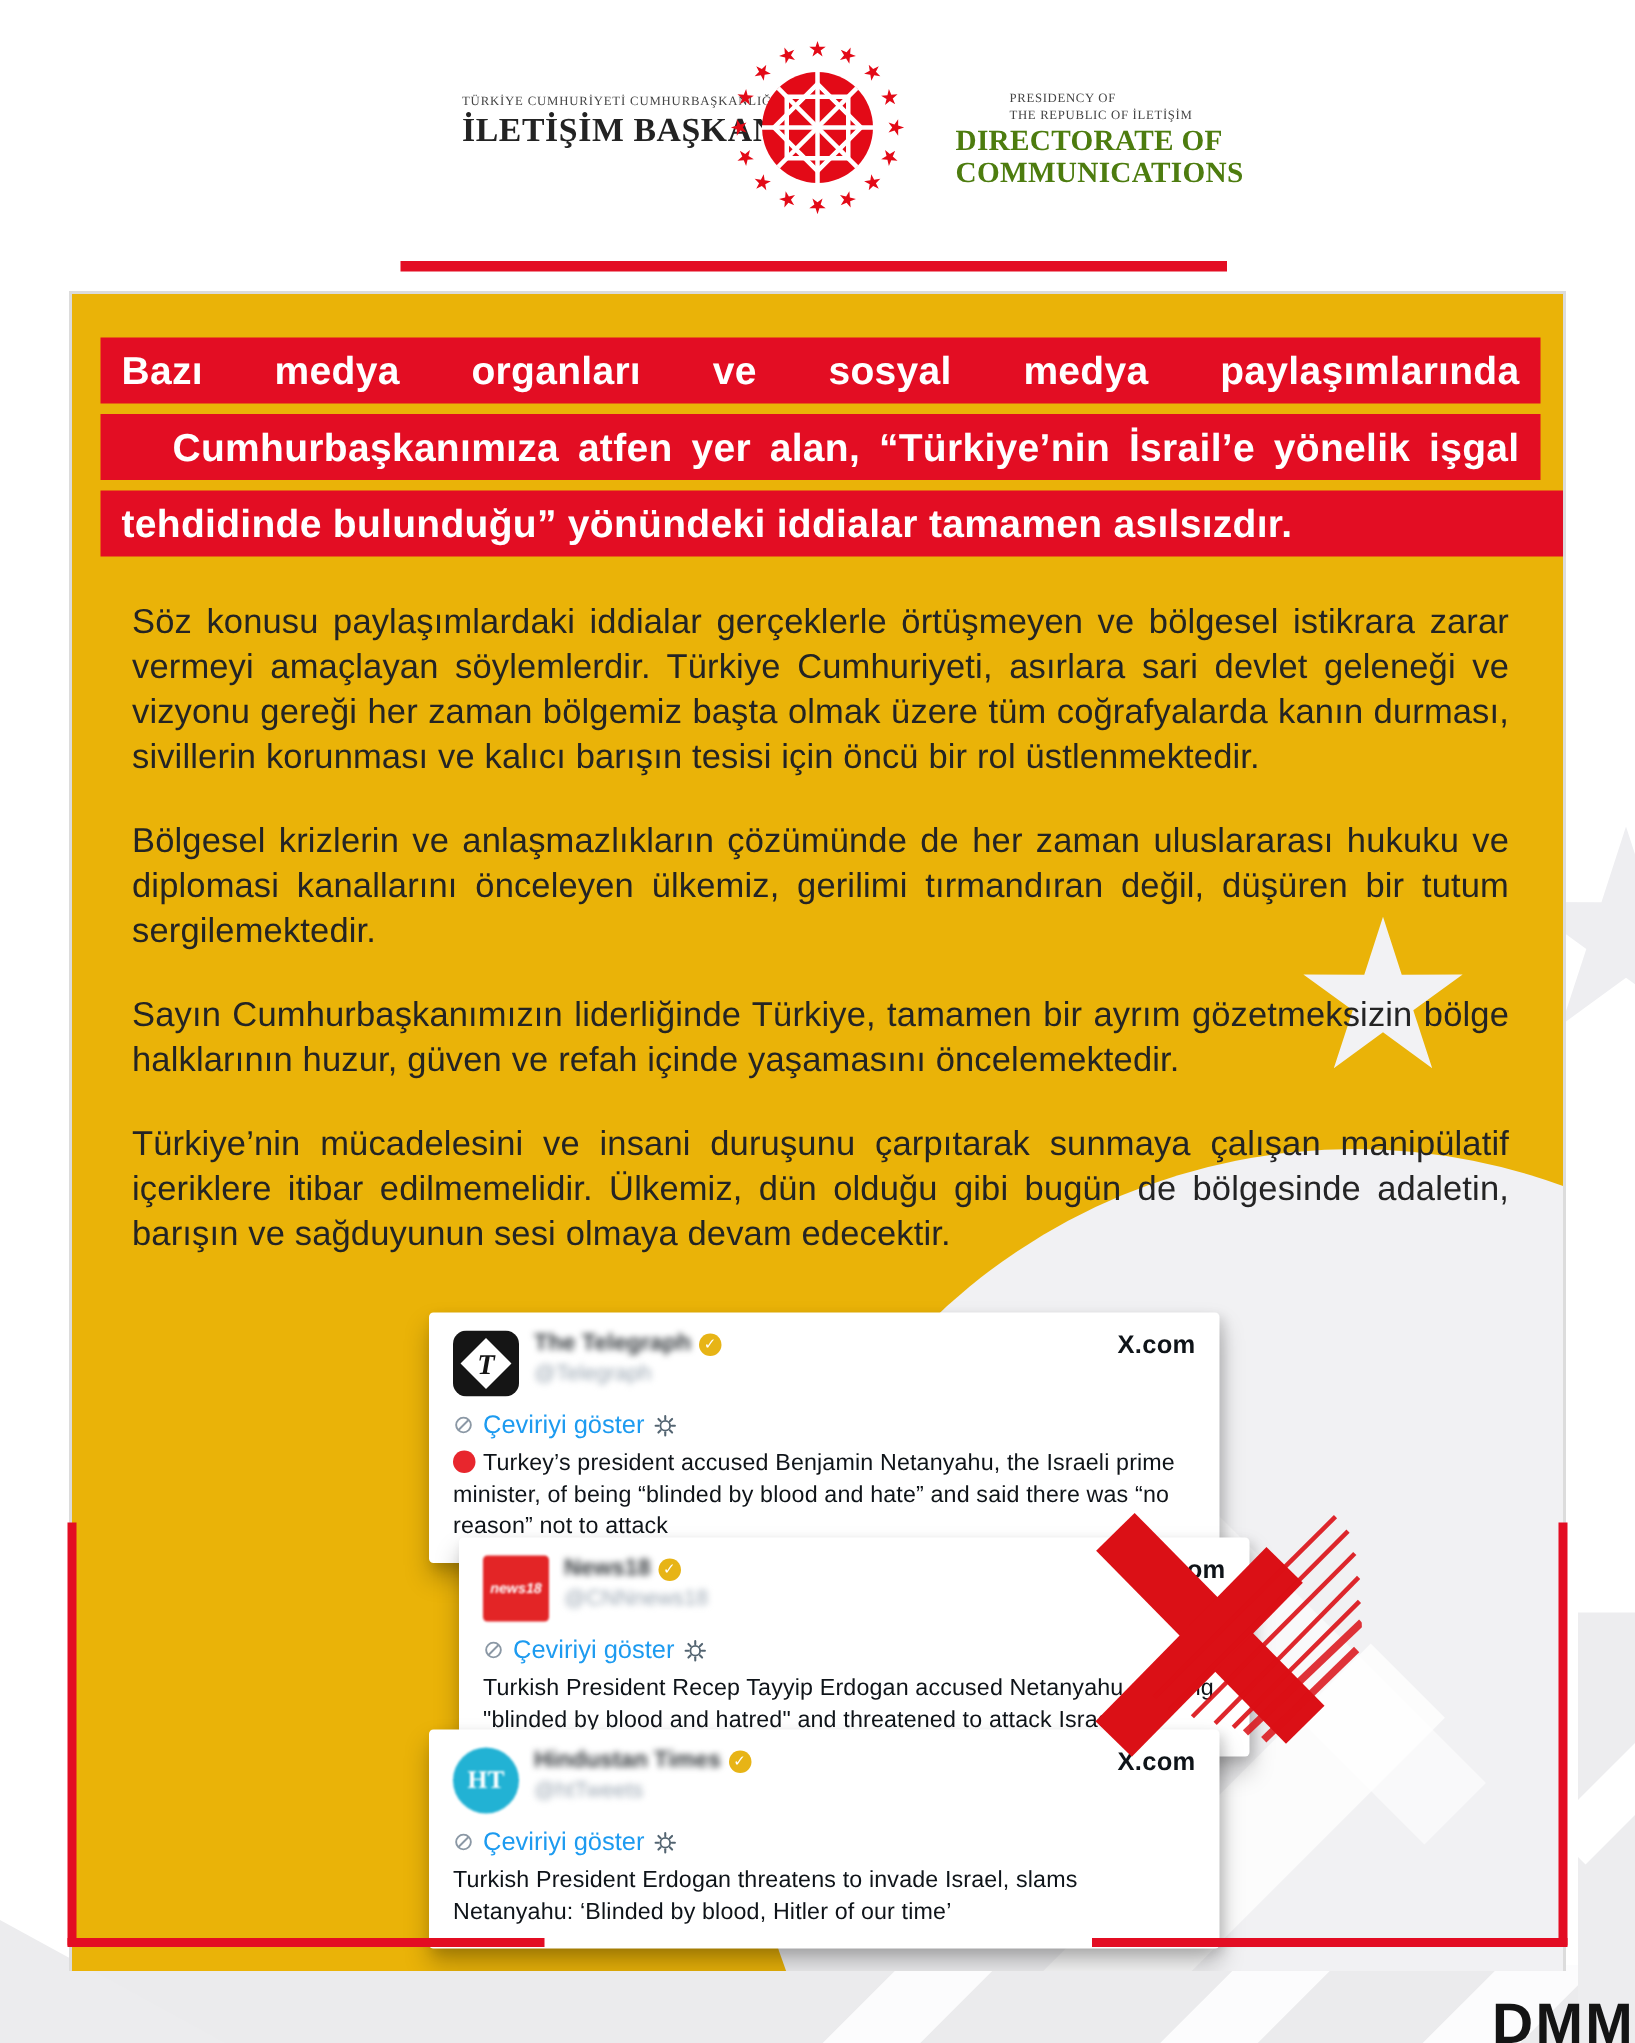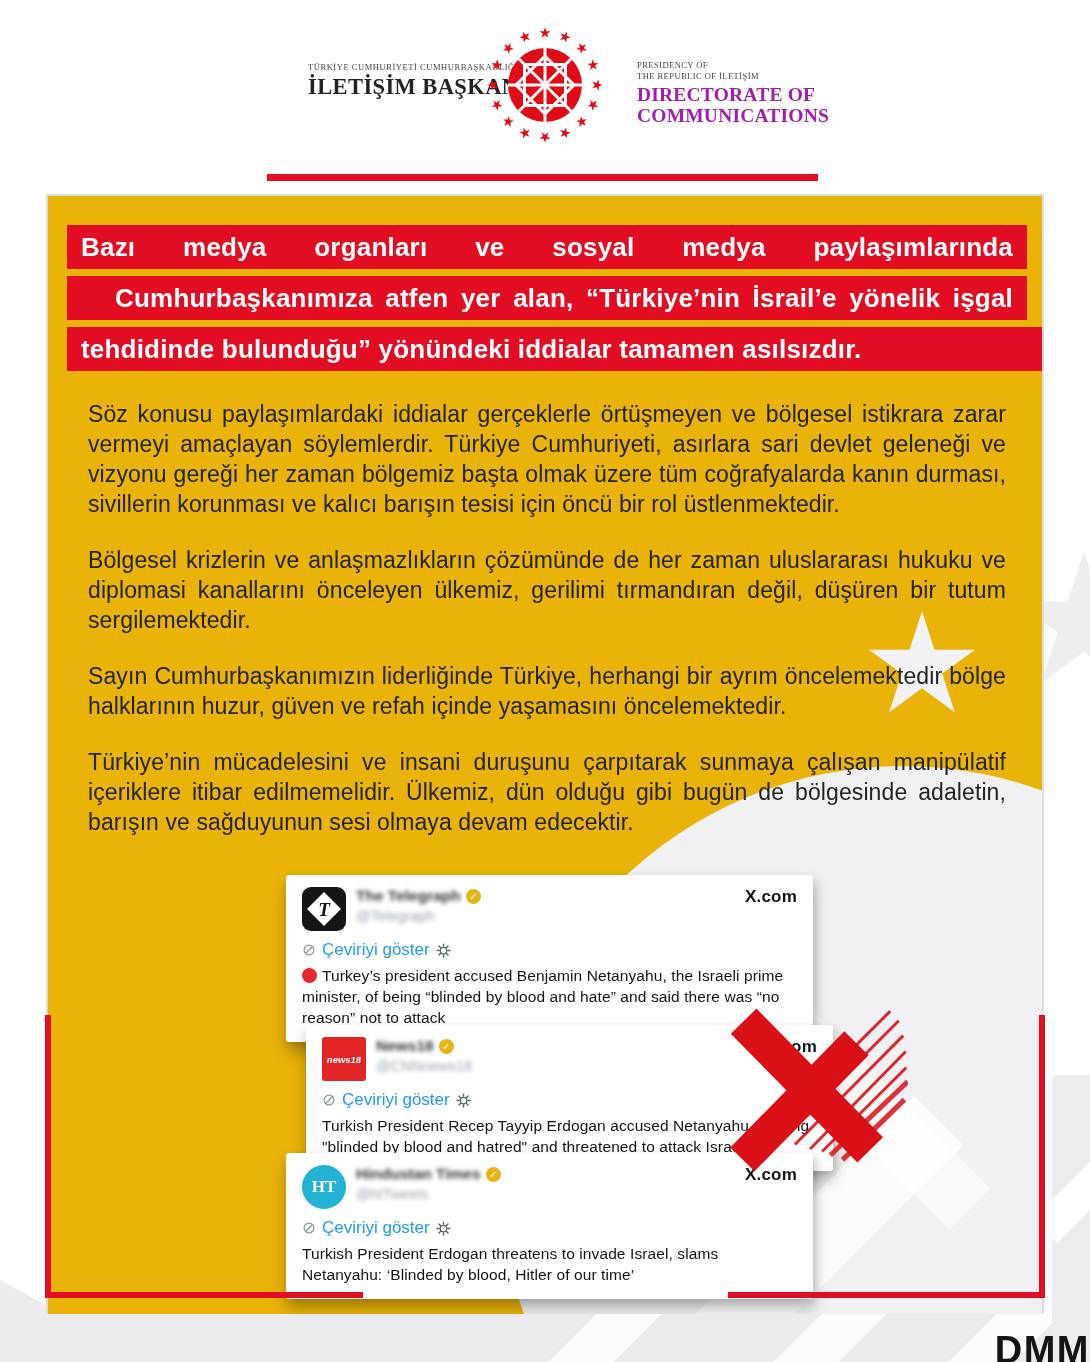--- a/index.html
+++ b/index.html
@@ -13,22 +13,22 @@
   .wedge-left{left:0;top:1280px;width:150px;height:82px;background:#ececee;
               clip-path:polygon(0 100%,100% 100%,0 0);}
   .strip-right{left:1052px;top:1075px;width:38px;height:287px;background:#ededef;}
   .strip-right-cut{left:1026px;top:1168px;width:130px;height:34px;background:#fff;transform:rotate(-45deg);}
 
   
   .logo-left{position:absolute;left:308px;top:62px;color:#3a3a3a;}
   .logo-left .small{font-family:"Liberation Serif",serif;font-size:8.5px;letter-spacing:.55px;color:#444;}
   .logo-left .large{font-family:"Liberation Serif",serif;font-size:22.5px;font-weight:bold;color:#232323;margin-top:2px;letter-spacing:.4px;}
   .logo-right{position:absolute;left:637px;top:60px;}
-  .logo-right .small{font-family:"Liberation Serif",serif;font-size:8.5px;letter-spacing:.45px;color:#444;line-height:10.5px;}
-  .logo-right .large{font-family:"Liberation Serif",serif;font-size:19.5px;font-weight:bold;color:#a21caf;line-height:21px;letter-spacing:.2px;margin-top:3px;}
+  .logo-right .small{font-family:"Liberation Serif",serif;font-size:8.5px;letter-spacing:.45px;color:#444;line-height:10.5px;margin-left:36px;}
+  .logo-right .large{font-family:"Liberation Serif",serif;font-size:19.5px;font-weight:bold;color:#4d7c0f;line-height:21px;letter-spacing:.2px;margin-top:3px;}
   .emblem{position:absolute;left:483px;top:22px;width:124px;height:126px;}
 
   
   .card{position:absolute;left:46px;top:194px;width:998px;height:1120px;box-sizing:border-box;
         background:#eab308;border:2px solid #dcdcdc;border-bottom:none;overflow:hidden;z-index:1;}
   .card-wm-circle{position:absolute;left:450px;top:570px;width:810px;height:810px;border-radius:50%;
                   background:#f1f1f3;z-index:0;}
   .card-wm-stripe1{position:absolute;left:700px;top:860px;width:70px;height:440px;background:#fff;opacity:.75;transform:rotate(45deg);z-index:0;}
   .card-wm-stripe2{position:absolute;left:780px;top:740px;width:58px;height:320px;background:#fff;opacity:.6;transform:rotate(-45deg);z-index:0;}
   .card-wm-star{position:absolute;left:816px;top:413px;width:116px;height:116px;z-index:0;}
@@ -158,21 +158,21 @@
       <path fill="#f2f2f4" d="M0,-50 L11.2,-15.4 47.6,-15.5 18.1,5.9 29.4,40.5 0,19 -29.4,40.5 -18.1,5.9 -47.6,-15.5 -11.2,-15.4 Z"></path>
     </svg>
 
     <div class="bar bar1 justify">Bazı medya organları ve sosyal medya paylaşımlarında</div>
     <div class="bar bar2 justify">Cumhurbaşkanımıza atfen yer alan, “Türkiye’nin İsrail’e yönelik işgal</div>
     <div class="bar bar3">tehdidinde bulunduğu” yönündeki iddialar tamamen asılsızdır.</div>
 
     <div class="body-text">
       <p>Söz konusu paylaşımlardaki iddialar gerçeklerle örtüşmeyen ve bölgesel istikrara zarar vermeyi amaçlayan söylemlerdir. Türkiye Cumhuriyeti, asırlara sari devlet geleneği ve vizyonu gereği her zaman bölgemiz başta olmak üzere tüm coğrafyalarda kanın durması, sivillerin korunması ve kalıcı barışın tesisi için öncü bir rol üstlenmektedir.</p>
       <p>Bölgesel krizlerin ve anlaşmazlıkların çözümünde de her zaman uluslararası hukuku ve diplomasi kanallarını önceleyen ülkemiz, gerilimi tırmandıran değil, düşüren bir tutum sergilemektedir.</p>
-      <p>Sayın Cumhurbaşkanımızın liderliğinde Türkiye, herhangi bir ayrım öncelemektedir bölge halklarının huzur, güven ve refah içinde yaşamasını öncelemektedir.</p>
+      <p>Sayın Cumhurbaşkanımızın liderliğinde Türkiye, tamamen bir ayrım gözetmeksizin bölge halklarının huzur, güven ve refah içinde yaşamasını öncelemektedir.</p>
       <p>Türkiye’nin mücadelesini ve insani duruşunu çarpıtarak sunmaya çalışan manipülatif içeriklere itibar edilmemelidir. Ülkemiz, dün olduğu gibi bugün de bölgesinde adaletin, barışın ve sağduyunun sesi olmaya devam edecektir.</p>
     </div>
 
     <div class="tweet tweet1">
       <div class="t-head">
         <div class="t-avatar">
           <svg viewBox="0 0 44 44" width="44" height="44">
             <rect width="44" height="44" rx="9" fill="#151515"></rect>
             <rect x="10" y="10" width="24" height="24" transform="rotate(45 22 22)" fill="#fff"></rect>
             <text x="22" y="29" font-size="19" font-family="Liberation Serif, serif" font-style="italic" font-weight="bold" text-anchor="middle" fill="#151515">T</text>

